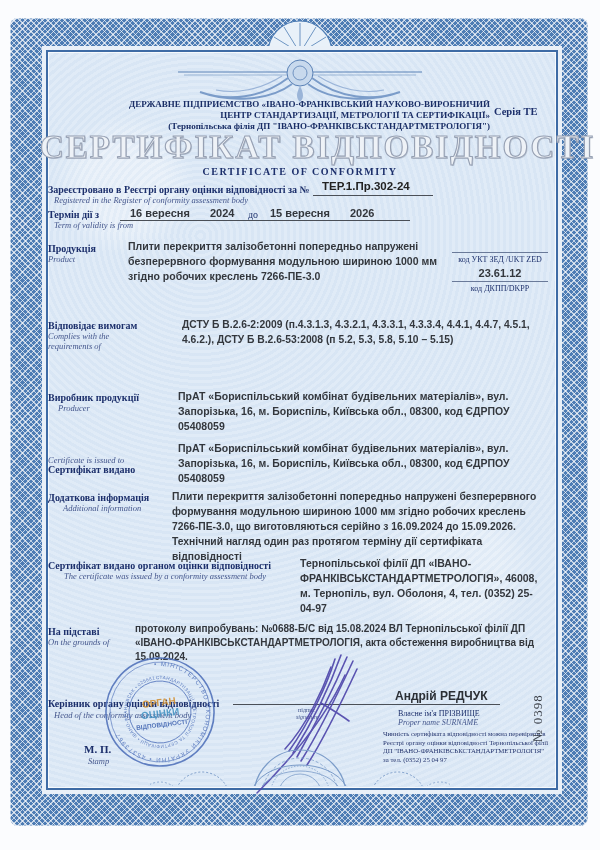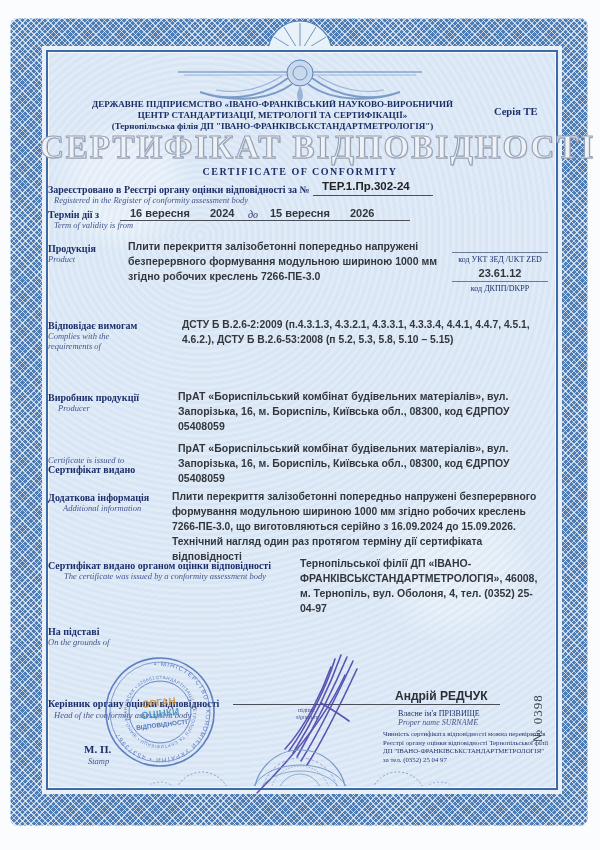--- a/index.html
+++ b/index.html
@@ -32,21 +32,21 @@
     border:2px solid #3e6ba5;
     box-shadow: 0 0 0 4px #e9f0f8, inset 0 0 0 1px rgba(255,255,255,.75);
   }
 
   .abs { position:absolute; }
   .lbl { font-weight:bold; color:#1c2f6b; font-size:10px; line-height:11px; }
   .lbl-en { font-style:italic; color:#44568c; font-size:8.5px; line-height:9.5px; }
   .val { font-family:"Liberation Sans","DejaVu Sans",sans-serif; font-weight:bold;
          color:#33373d; font-size:10.5px; line-height:15px; }
   .rule { border-bottom:1px solid #4a4f57; height:0; }
-  .org { color:#1a2e66; font-weight:bold; font-size:9px; line-height:10.5px; text-align:center; width:435px; left:55px; }
+  .org { color:#1a2e66; font-weight:bold; font-size:9px; line-height:10.5px; text-align:right; width:435px; left:55px; }
   .cert-title {
     left:40px; top:129px; width:520px; text-align:center;
     font-weight:bold; font-size:33px; letter-spacing:2px;
     color:#eef2f7; -webkit-text-stroke:1.1px #96a0b3;
     text-shadow:1px 1px 0 rgba(130,140,160,.35);
     white-space:nowrap;
   }
   .subtitle { left:40px; top:166px; width:520px; text-align:center;
     font-weight:bold; font-size:10px; letter-spacing:1.5px; color:#1c2f6b; }
   .codebox-lbl { font-size:8px; color:#1c2f6b; text-align:center; }
@@ -96,21 +96,21 @@
   <div class="abs subtitle">CERTIFICATE OF CONFORMITY</div>
 
   <div class="abs lbl" style="left:48px;top:184px;">Зареєстровано в Реєстрі органу оцінки відповідності за №</div>
   <div class="abs val" style="left:322px;top:179px;font-size:11.5px;color:#222;">ТЕР.1.Пр.302-24</div>
   <div class="abs rule" style="left:313px;top:195px;width:120px;"></div>
   <div class="abs lbl-en" style="left:54px;top:196px;">Registered in the Register of conformity assessment body</div>
 
   <div class="abs lbl" style="left:48px;top:209px;">Термін дії з</div>
   <div class="abs val" style="left:130px;top:206px;font-size:11px;">16 вересня</div>
   <div class="abs val" style="left:210px;top:206px;font-size:11px;">2024</div>
-  <div class="abs lbl" style="left:248px;top:209px;font-weight:normal;font-style:italic;">до</div>
+  <div class="abs lbl" style="left:248px;top:209px;font-weight:normal;">до</div>
   <div class="abs val" style="left:270px;top:206px;font-size:11px;">15 вересня</div>
   <div class="abs val" style="left:350px;top:206px;font-size:11px;">2026</div>
   <div class="abs rule" style="left:120px;top:220px;width:290px;"></div>
   <div class="abs lbl-en" style="left:54px;top:221px;">Term of validity is from</div>
 
   <div class="abs lbl" style="left:48px;top:243px;">Продукція</div>
   <div class="abs lbl-en" style="left:48px;top:255px;">Product</div>
   <div class="abs val" style="left:128px;top:239px;width:318px;">Плити перекриття залізобетонні попередньо напружені безперервного формування модульною шириною 1000 мм згідно робочих креслень 7266-ПЕ-3.0</div>
 
   <div class="abs rule" style="left:452px;top:252px;width:96px;border-color:#6a7a99;"></div>
@@ -134,20 +134,21 @@
   <div class="abs lbl" style="left:48px;top:492px;">Додаткова інформація</div>
   <div class="abs lbl-en" style="left:63px;top:504px;">Additional information</div>
   <div class="abs val" style="left:172px;top:489px;width:378px;font-size:10.3px;">Плити перекриття залізобетонні попередньо напружені безперервного формування модульною шириною 1000 мм згідно робочих креслень 7266-ПЕ-3.0, що виготовляються серійно з 16.09.2024 до 15.09.2026. Технічний нагляд один раз протягом терміну дії сертифіката відповідності</div>
 
   <div class="abs lbl" style="left:48px;top:560px;">Сертифікат видано органом оцінки відповідності</div>
   <div class="abs lbl-en" style="left:64px;top:572px;width:260px;">The certificate was issued by a conformity assessment body</div>
   <div class="abs val" style="left:300px;top:556px;width:246px;">Тернопільської філії ДП «ІВАНО-ФРАНКІВСЬКСТАНДАРТМЕТРОЛОГІЯ», 46008, м. Тернопіль, вул. Оболоня, 4, тел. (0352) 25-04-97</div>
 
   <div class="abs lbl" style="left:48px;top:626px;">На підставі</div>
   <div class="abs lbl-en" style="left:48px;top:638px;">On the grounds of</div>
+  <div class="abs val" style="left:135px;top:622px;width:408px;font-size:10px;line-height:14px;">протоколу випробувань: №0688-Б/С  від 15.08.2024  ВЛ Тернопільської філії ДП «ІВАНО-ФРАНКІВСЬКСТАНДАРТМЕТРОЛОГІЯ, акта обстеження виробництва від 15.09.2024.</div>
 
   <div class="abs lbl" style="left:48px;top:698px;">Керівник органу оцінки відповідності</div>
   <div class="abs lbl-en" style="left:54px;top:711px;">Head of the conformity assessment body</div>
   <div class="abs rule" style="left:233px;top:704px;width:267px;"></div>
   <div class="abs tinycap" style="left:298px;top:707px;">підпис</div>
   <div class="abs tinycap" style="left:296px;top:714px;font-style:italic;">signature</div>
 
   <div class="abs val" style="left:395px;top:689px;font-size:12px;color:#2b2f35;">Андрій РЕДЧУК</div>
   <div class="abs lbl" style="left:398px;top:708px;font-size:8px;font-weight:normal;">Власне ім'я ПРІЗВИЩЕ</div>
   <div class="abs lbl-en" style="left:398px;top:718px;font-size:8px;">Proper name SURNAME</div>

